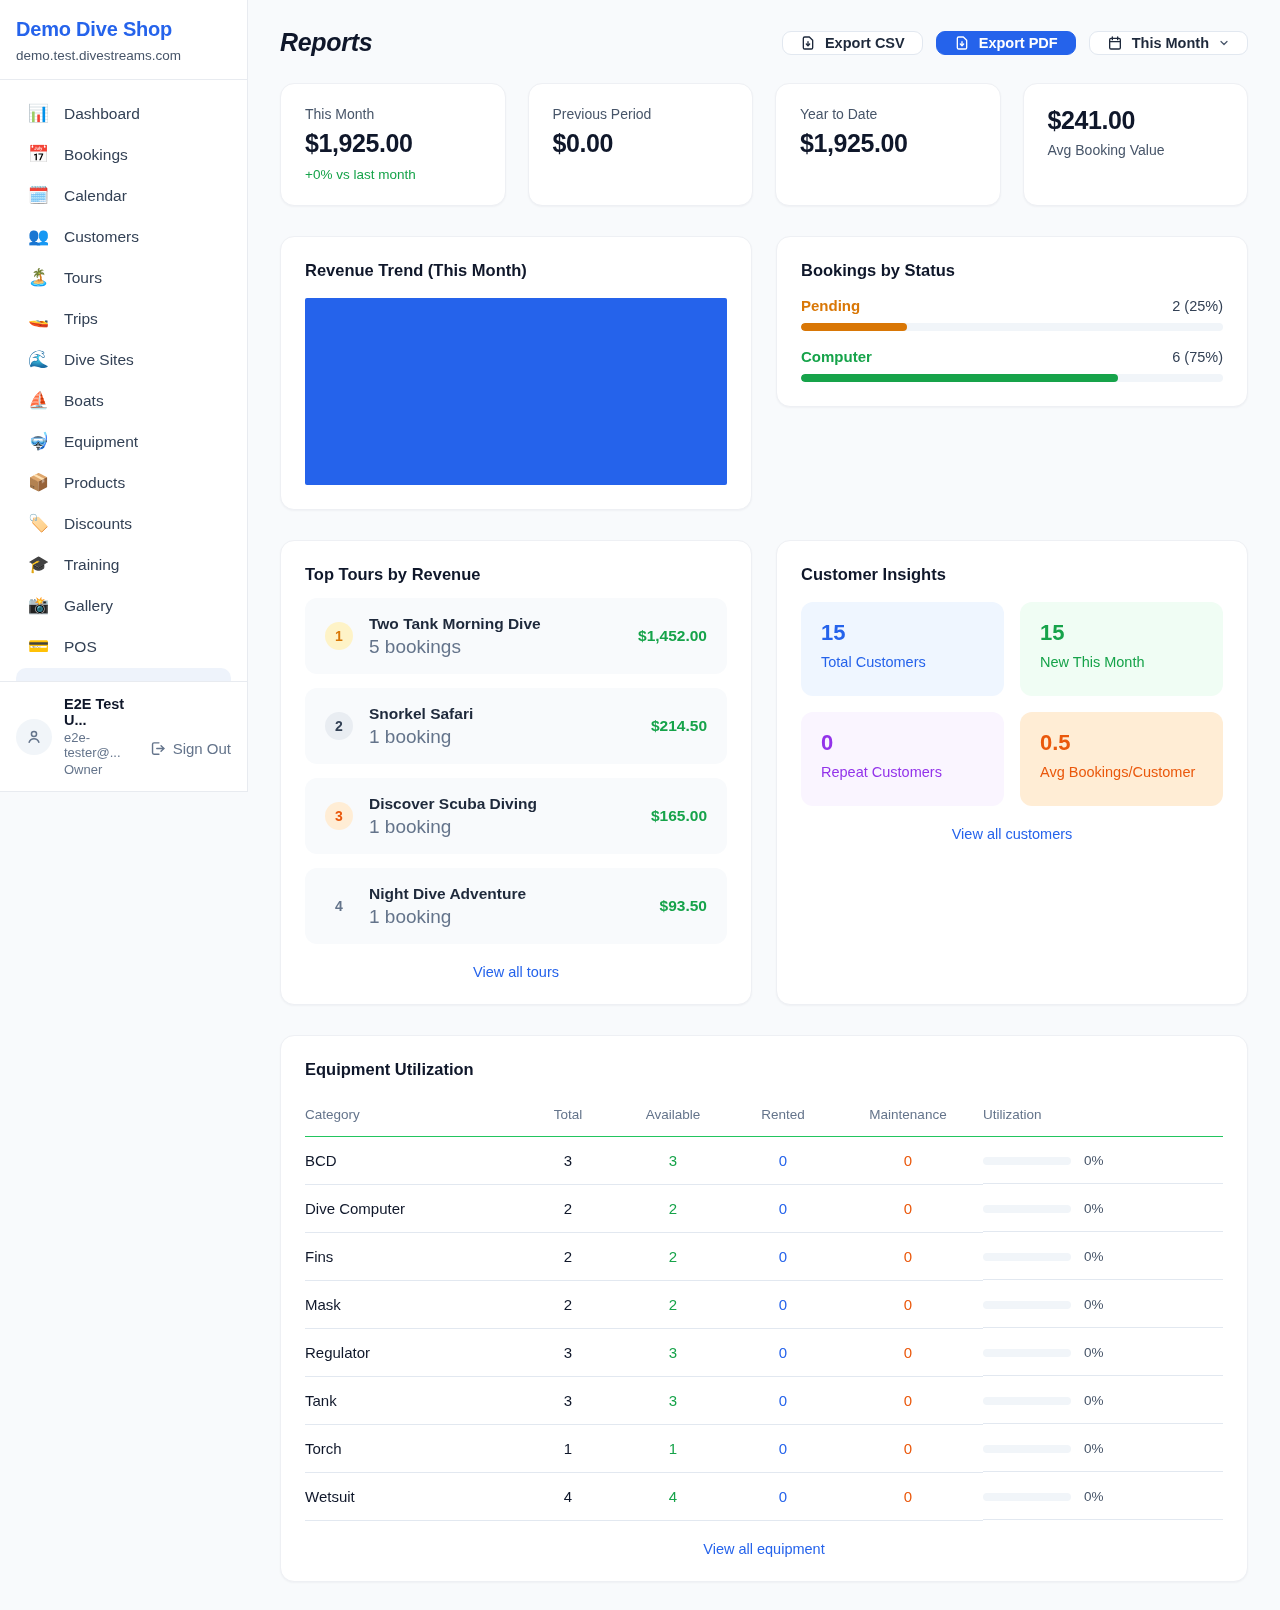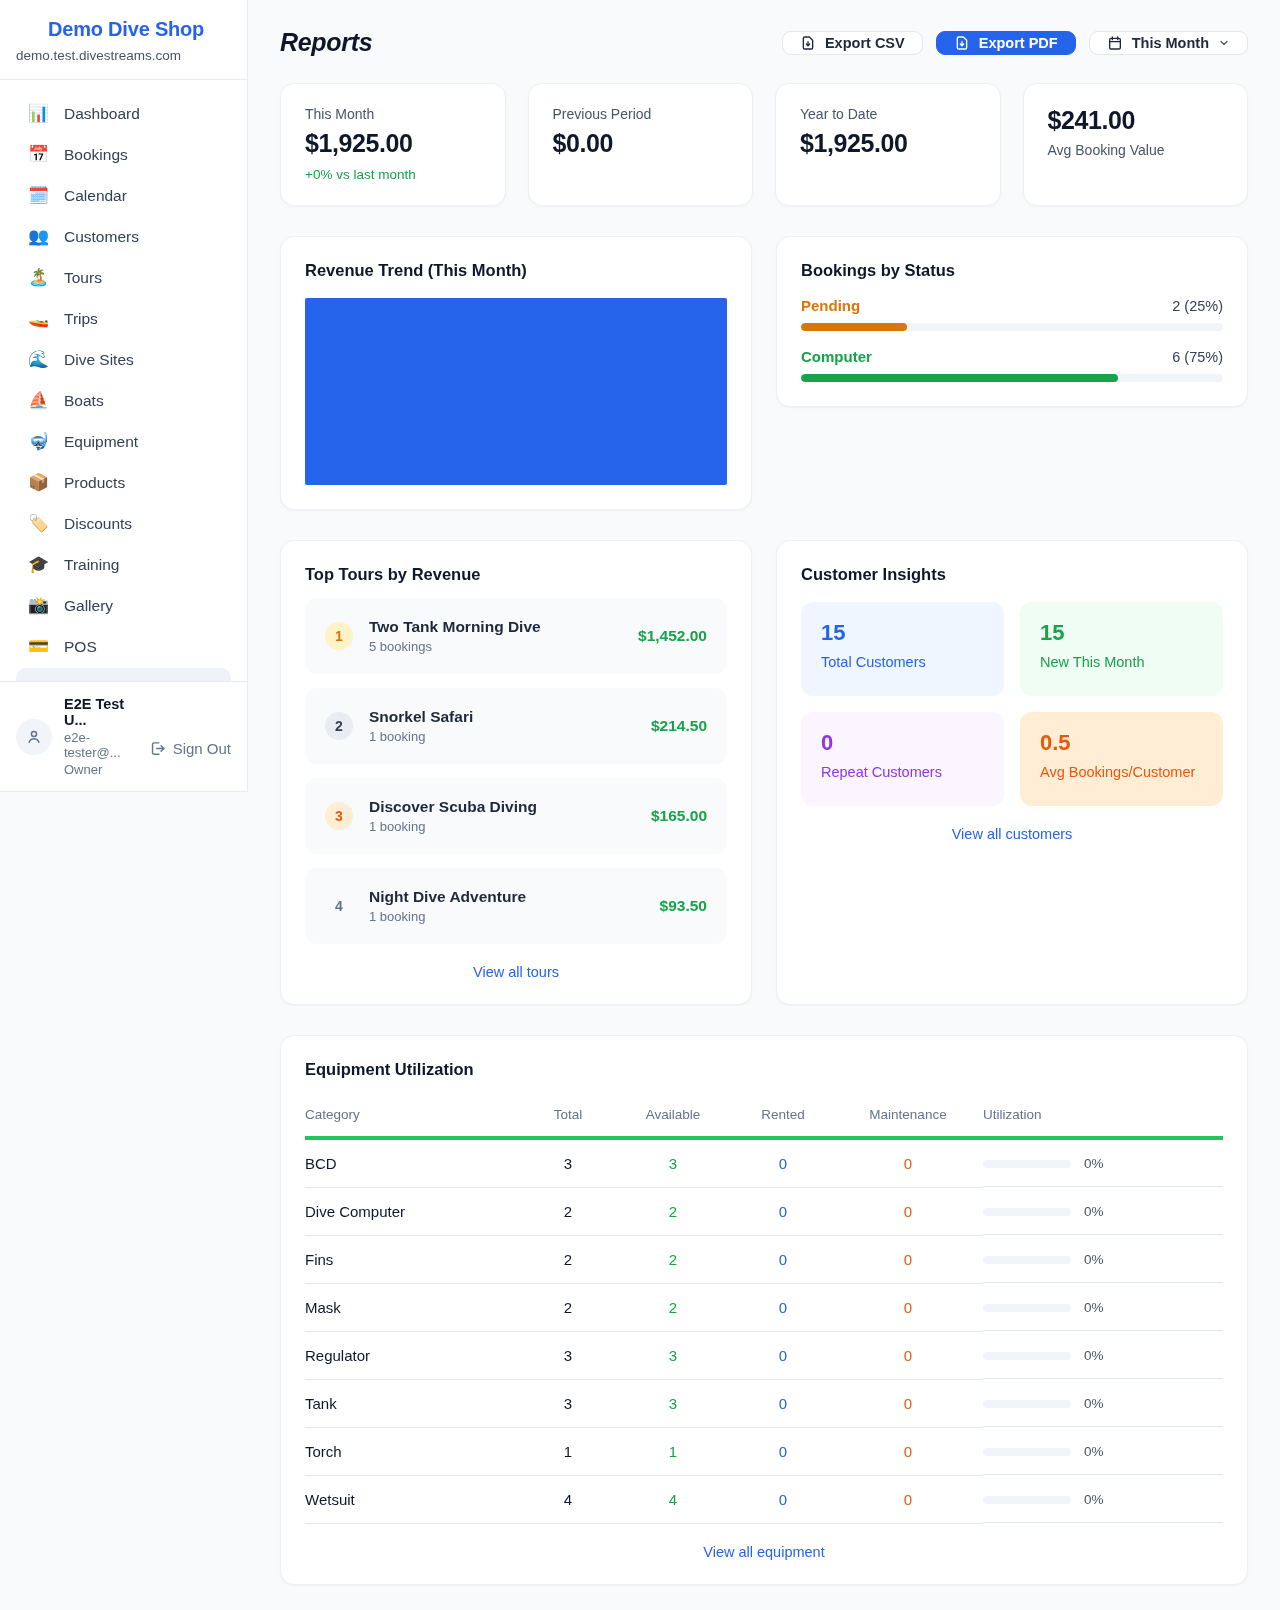--- a/index.html
+++ b/index.html
@@ -9,21 +9,21 @@
     background:#f8fafc; color:#0f172a; min-height:1610px;
   }
   .app { display:flex; align-items:flex-start; }
 
   
   .sidebar {
     width:248px; flex:none; background:#ffffff;
     border-right:1px solid #e8ebf0; border-bottom:1px solid #e8ebf0;
   }
   .shop-header { padding:18px 16px 16px; border-bottom:1px solid #e8ebf0; }
-  .shop-name { color:#2563eb; font-size:20px; font-weight:800; letter-spacing:-0.2px;margin-left:32px; }
+  .shop-name { color:#2563eb; font-size:20px; font-weight:800; letter-spacing:-0.2px; }
   .shop-domain { margin-top:7px; font-size:13.5px; color:#475569; }
   .nav { padding:14px 12px 0; }
   .nav-item {
     display:flex; align-items:center; gap:14px;
     padding:9px 16px; border-radius:10px; cursor:pointer;
     font-size:15.5px; color:#334155; margin-bottom:2px;
   }
   .nav-item .emoji { font-size:17px; width:22px; text-align:center; }
   .nav-item-partial {
     height:13px; margin:2px 4px 0; border-radius:10px 10px 0 0;
@@ -92,37 +92,37 @@
     display:flex; align-items:center; gap:16px; background:#f8fafc;
     border-radius:12px; padding:14px 20px; margin-top:14px; min-height:76px;
   }
   .rank-badge {
     width:28px; height:28px; border-radius:50%; flex:none;
     display:flex; align-items:center; justify-content:center;
     font-size:14px; font-weight:600;
   }
   .tour-info { flex:1; min-width:0; }
   .tour-name { font-size:15.5px; font-weight:600; color:#1e293b; }
-  .tour-sub { font-size:13px; color:#64748b; margin-top:3px; }
+  .tour-sub { font-size:19px; color:#64748b; margin-top:3px; }
   .tour-price { font-size:15.5px; font-weight:700; color:#16a34a; }
 
   .view-link {
     display:block; text-align:center; color:#2563eb; font-size:14.5px;
     margin-top:20px; text-decoration:none; cursor:pointer;
   }
 
   .insights-grid { display:grid; grid-template-columns:1fr 1fr; gap:16px; margin-top:18px; }
   .insight-tile { border-radius:12px; padding:18px 20px; min-height:94px; }
   .insight-value { font-size:22px; font-weight:800; }
   .insight-label { font-size:14.5px; font-weight:500; margin-top:8px; }
 
   
   .equipment-card { margin-top:30px; }
   .eq-grid { display:grid; grid-template-columns:1fr 90px 120px 100px 150px 240px; align-items:center; }
-  .eq-head { padding:16px 0 14px; font-size:13.5px; color:#64748b; border-bottom:4px solid #22c55e; }
+  .eq-head { padding:16px 0 14px; font-size:13.5px; color:#64748b; border-bottom:1px solid #22c55e; }
   .eq-head.first, .eq-cell.first { text-align:left; }
   .eq-head, .eq-cell { text-align:center; }
   .eq-head.util, .eq-cell.util { text-align:left; }
   .eq-cell { padding:15px 0; font-size:15px; border-bottom:1px solid #e2e8f0; }
   .eq-cell.first { font-weight:500; color:#0f172a; }
   .c-green { color:#16a34a; }
   .c-blue  { color:#2563eb; }
   .c-orange{ color:#ea580c; }
   .util-wrap { display:flex; align-items:center; gap:13px; }
   .util-track { width:88px; height:8px; border-radius:4px; background:#f1f5f9; overflow:hidden; }

